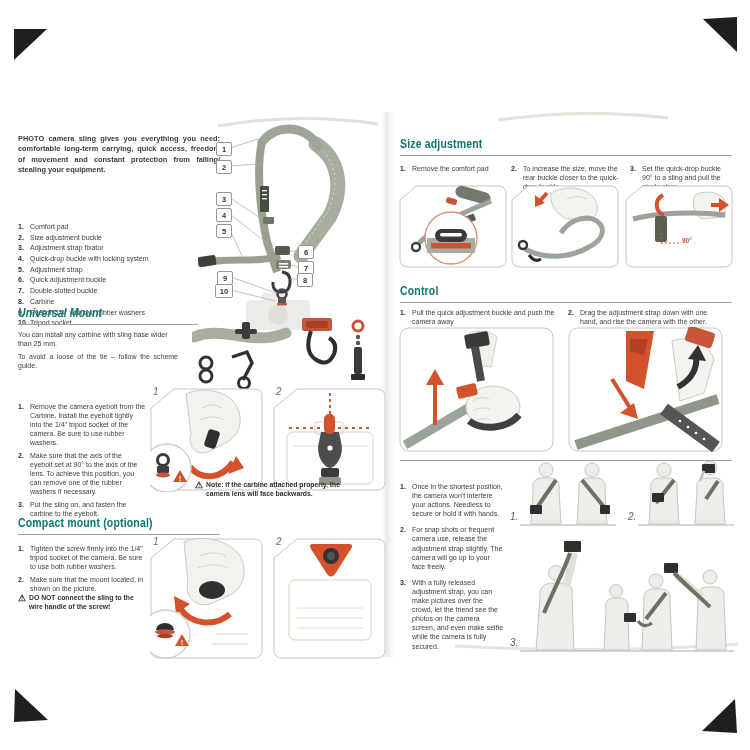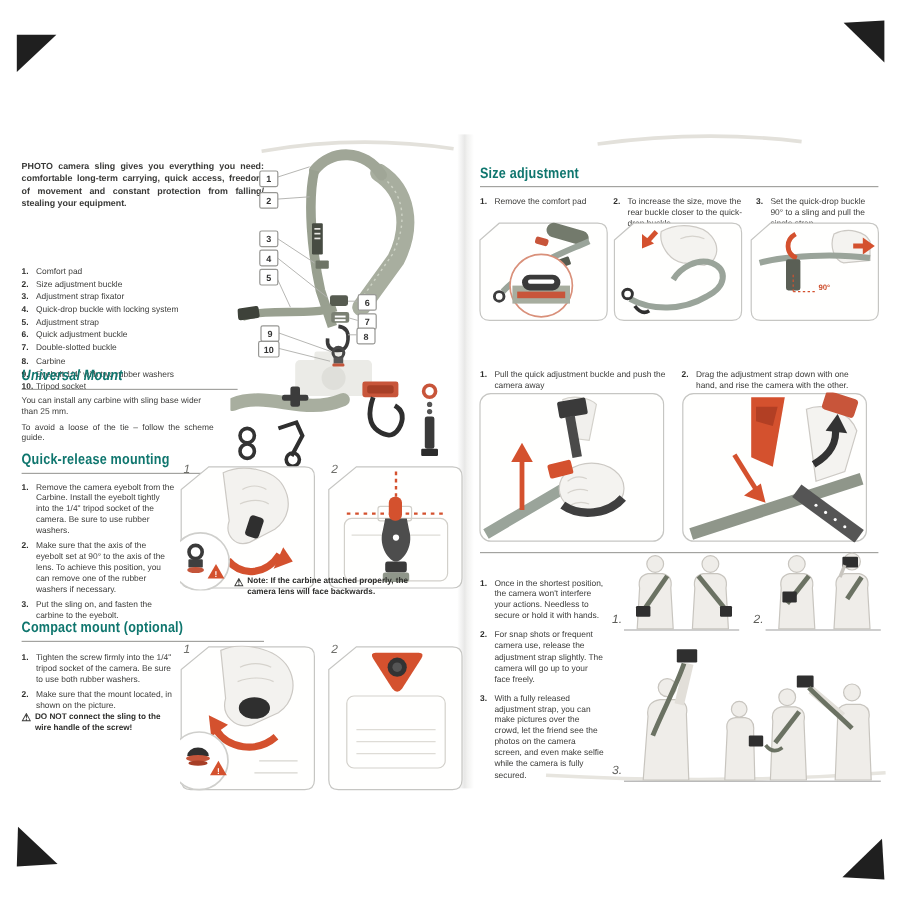--- a/index.html
+++ b/index.html
@@ -143,24 +143,20 @@
     <rect x="110" y="1" width="30" height="13" rx="2" fill="#c8553a"></rect>
     <rect x="114" y="4" width="22" height="7" rx="2" fill="#a73f27"></rect>
     <path d="M119,14 q-7,20 4,28 q13,9 19,-5 q4,-11 -5,-16" stroke="#2e2e2e" stroke-width="4" fill="none"></path>
     <circle cx="166" cy="9" r="5" stroke="#c8553a" stroke-width="3" fill="none"></circle>
     <circle cx="166" cy="20" r="2.2" fill="#555"></circle>
       <circle cx="166" cy="26" r="2.2" fill="#555"></circle>
     <rect x="162" y="30" width="8" height="27" rx="2" fill="#3a3a3a"></rect>
     <rect x="159" y="57" width="14" height="6" rx="1" fill="#2c2c2c"></rect>
   </svg>
 
-  <div class="abs sec" style="left:3px;top:346px;width:202px;">
-    <h2><span>Quick-release mounting</span></h2>
-    <div class="rule"></div>
-  </div>
   <ol class="abs numlist" style="left:3px;top:372px;width:128px;">
     <li>Remove the camera eyebolt from the Carbine. Install the eyebolt tightly into the 1/4" tripod socket of the camera. Be sure to use rubber washers.</li>
     <li>Make sure that the axis of the eyebolt set at 90° to the axis of the lens. To achieve this position, you can remove one of the rubber washers if necessary.</li>
     <li>Put the sling on, and fasten the carbine to the eyebolt.</li>
   </ol>
 
   <div class="panel" style="left:135px;top:358px;width:114px;height:104px;">
     <span class="plabel">1</span>
     <svg width="114" height="104">
       <path d="M24,1 H104 Q112,1 112,9 V94 Q112,102 104,102 H9 Q1,102 1,94 V20 Z" fill="#fffffe" stroke="#c6c6c3"></path>
@@ -292,20 +288,24 @@
       <line x1="86" y1="20" x2="100" y2="20" stroke="#d4512e" stroke-width="4"></line>
       <polygon points="104,20 94,13 94,27" fill="#d4512e"></polygon>
       <path d="M8,34 C30,28 70,26 100,30" stroke="#9aa49a" stroke-width="5" fill="none"></path>
       <path d="M38,10 C29,15 30,27 39,30" stroke="#d4512e" stroke-width="4" fill="none"></path>
       <rect x="30" y="31" width="12" height="26" rx="2" fill="#5a5f55"></rect>
       <path d="M36,58 V42 M36,58 H54" stroke="#d4512e" stroke-width="1" stroke-dasharray="2,2" fill="none"></path>
     </svg>
     <span class="angle" style="left:57px;top:52px;">90°</span>
   </div>
 
+  <div class="abs sec" style="left:8px;top:259px;width:332px;">
+    <h2><span>Control</span></h2>
+    <div class="rule"></div>
+  </div>
   <ol class="abs numlist grid2" style="left:8px;top:283px;width:334px;font-size:6.6px;">
     <li>Pull the quick adjustment buckle and push the camera away</li>
     <li>Drag the adjustment strap down with one hand, and rise the camera with the other.</li>
   </ol>
 
   <div class="panel" style="left:7px;top:302px;width:155px;height:125px;">
     <svg width="155" height="125">
       <rect x="1" y="1" width="153" height="123" rx="9" fill="#fffffe" stroke="#c6c6c3"></rect>
       <path d="M70,6 C78,2 92,4 98,10 L92,40 L76,38 Z" fill="#f1f0ed" stroke="#d4d2cc"></path>
       <rect x="66" y="6" width="24" height="14" rx="2" fill="#3a3a3a" transform="rotate(-10 78 13)"></rect>

